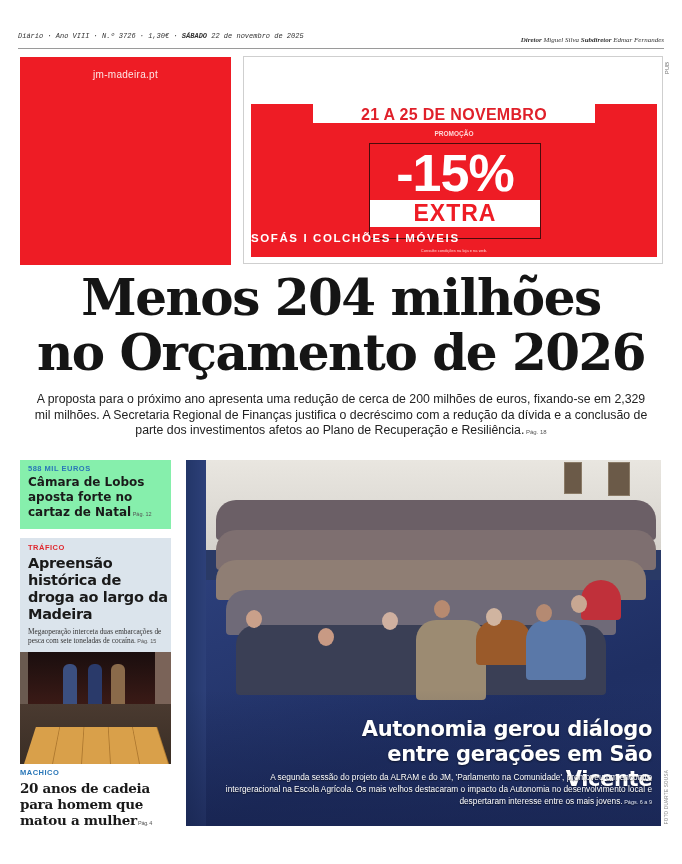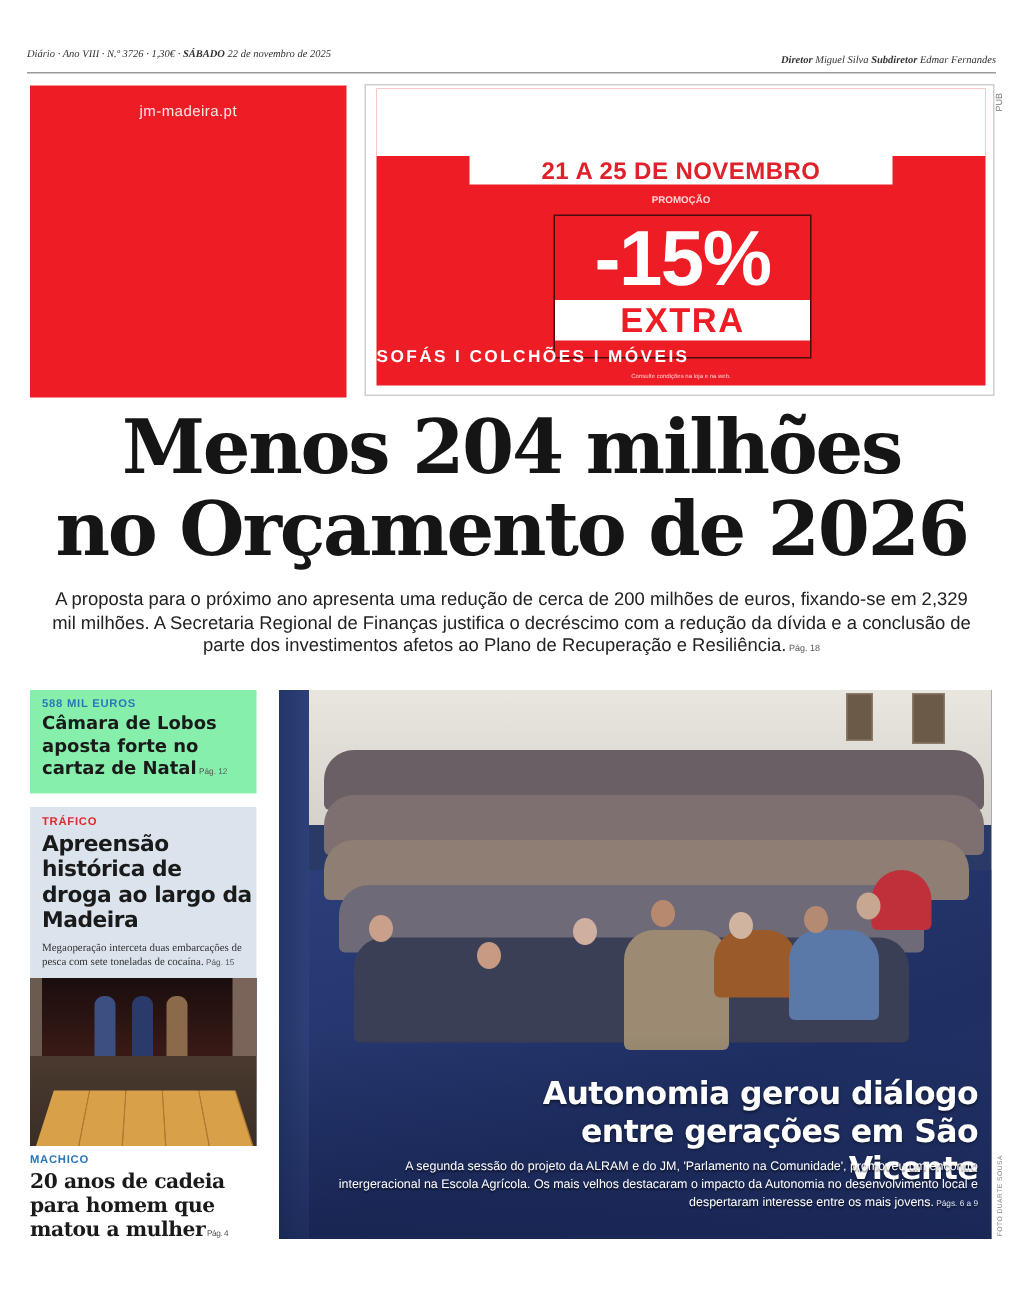--- a/index.html
+++ b/index.html
@@ -1,21 +1,21 @@
 <!DOCTYPE html>
 <html><head>
 <meta charset="utf-8">
 <style>
   * { box-sizing: border-box; margin: 0; padding: 0; }
   html, body { width: 682px; height: 864px; background: #ffffff; overflow: hidden; }
   body { position: relative; font-family: "Liberation Sans", sans-serif; color: #1a1a1a; }
 
   
   .masthead { position: absolute; left: 18px; top: 0; width: 646px; height: 50px; }
-  .mast-left { position: absolute; left: 0; top: 32px; font-family: Liberation Serif, serif; font-style: italic; font-size: 7px; color: #333; white-space: nowrap; }
+  .mast-left { position: absolute; left: 0; top: 32px; font-family: Liberation Mono, monospace; font-style: italic; font-size: 7px; color: #333; white-space: nowrap; }
   .mast-left b { font-weight: bold; }
   .mast-right { position: absolute; right: 0; top: 36px; font-family: "Liberation Serif", serif; font-style: italic; font-size: 7px; color: #333; white-space: nowrap; }
   .mast-right b { font-weight: bold; }
   .award { position: absolute; left: 262px; top: 2px; width: 120px; height: 44px; text-align: center; }
   .award .eu { font-family: "Liberation Serif", serif; font-size: 10px; color: #c0272d; line-height: 10px; }
   .award .np { font-family: "DejaVu Serif", serif; font-weight: bold; font-size: 15px; color: #13406a; line-height: 14px; letter-spacing: 0.5px; }
   .award .aw { font-family: "Liberation Serif", serif; font-size: 10px; color: #c0272d; line-height: 10px; display: inline-block; }
   .award .tag { position: absolute; left: 88px; top: 37px; font-size: 4.5px; color: #666; white-space: nowrap; letter-spacing: 0.2px; }
   .mast-rule { position: absolute; left: 0; top: 48px; width: 646px; height: 1px; background: #9a9a9a; }
 

